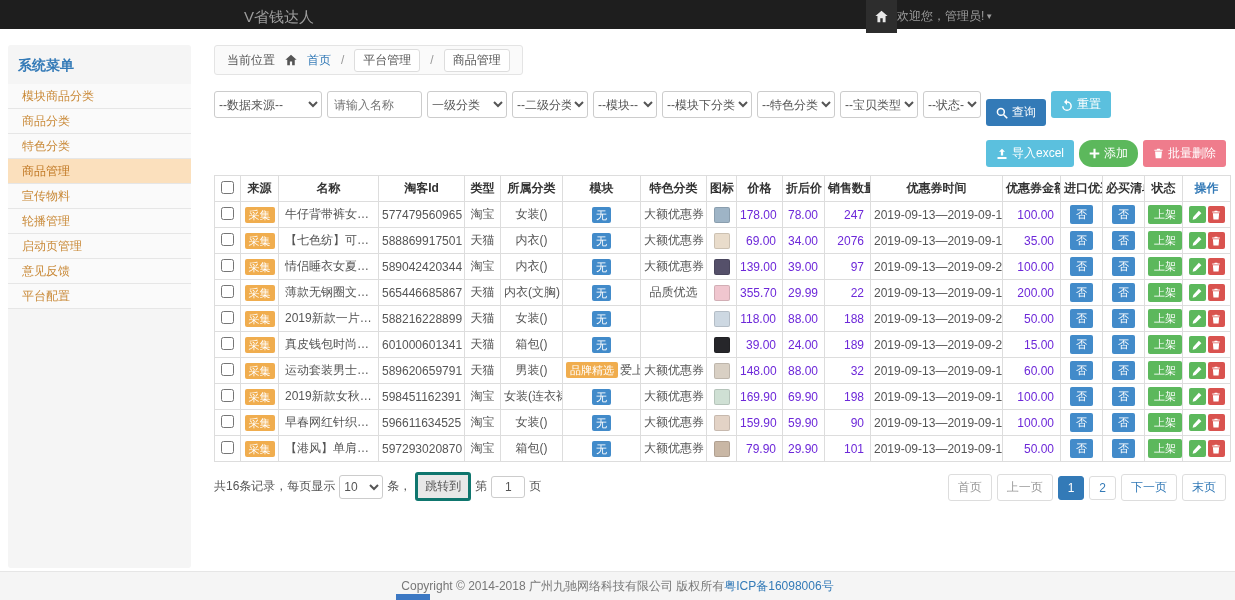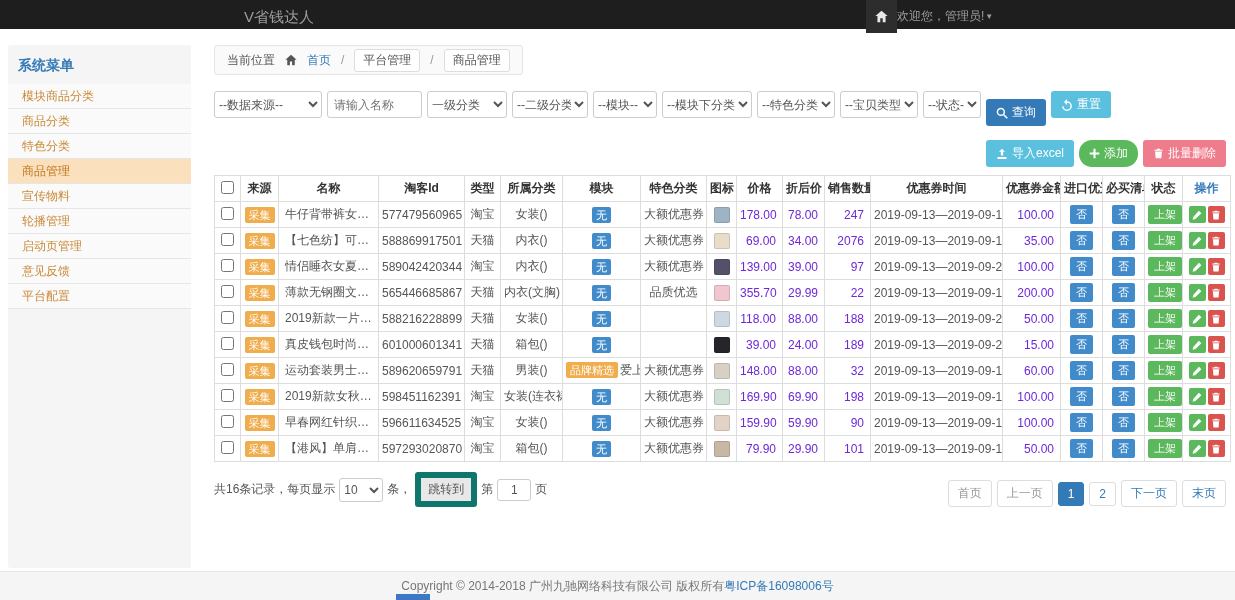--- a/index.html
+++ b/index.html
@@ -65,21 +65,21 @@
   .mini-btn { display:inline-block; padding:2px 6px; border-radius:2px; background:#428bca; color:#fff; font-size:11px; border:none; cursor:pointer; font-family:inherit; }
   .status-btn { background:#5cb85c; }
   .op { display:inline-flex; width:17px; height:17px; border-radius:2px; align-items:center; justify-content:center; color:#fff; margin:0 1px; cursor:pointer; vertical-align:middle; }
   .op-edit { background:#5cb85c; }
   .op-del { background:#d9534f; }
 
   
   .pager-row { margin-top:10px; display:flex; justify-content:space-between; align-items:flex-end; color:#555; }
   .pager-left { display:flex; align-items:center; gap:4px; }
   .pp-select { height:24px; width:44px; border:1px solid #ccc; border-radius:3px; background:#fff; color:#555; font-size:12px; }
-  .jump-btn { background:#e8e8e8; border:6px solid #0f766e; border-radius:3px; padding:3px 7px; font-size:12px; color:#555; cursor:pointer; font-family:inherit; }
+  .jump-btn { background:#e8e8e8; border:3px solid #0f766e; border-radius:3px; padding:3px 7px; font-size:12px; color:#555; cursor:pointer; font-family:inherit; }
   .jump-input { width:34px; height:22px; border:1px solid #ccc; border-radius:3px; text-align:center; font-size:12px; color:#555; }
   .pager-right { display:flex; align-items:center; }
   .page-btn { border:1px solid #ddd; background:#fff; color:#337ab7; padding:4px 9px; border-radius:3px; margin-left:5px; cursor:pointer; font-size:12px; }
   .page-btn.active { background:#337ab7; border-color:#337ab7; color:#fff; }
   .page-btn.disabled { color:#999; cursor:default; }
 
   
   .footer { position:absolute; left:0; bottom:0; width:100%; height:29px; background:#f5f5f5; border-top:1px solid #e6e6e6; text-align:center; line-height:28px; color:#777; }
   .footer a { color:#337ab7; }
   .artifact { position:absolute; left:396px; bottom:0; width:34px; height:6px; background:#3c78c3; }

